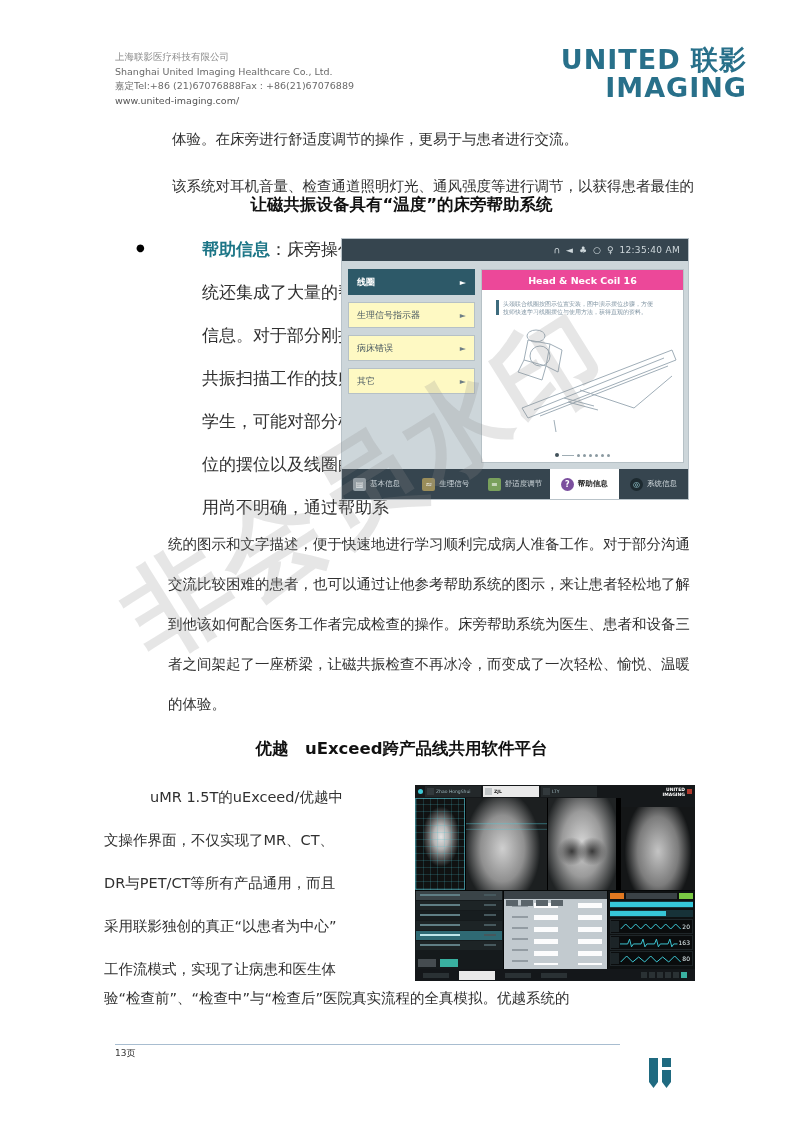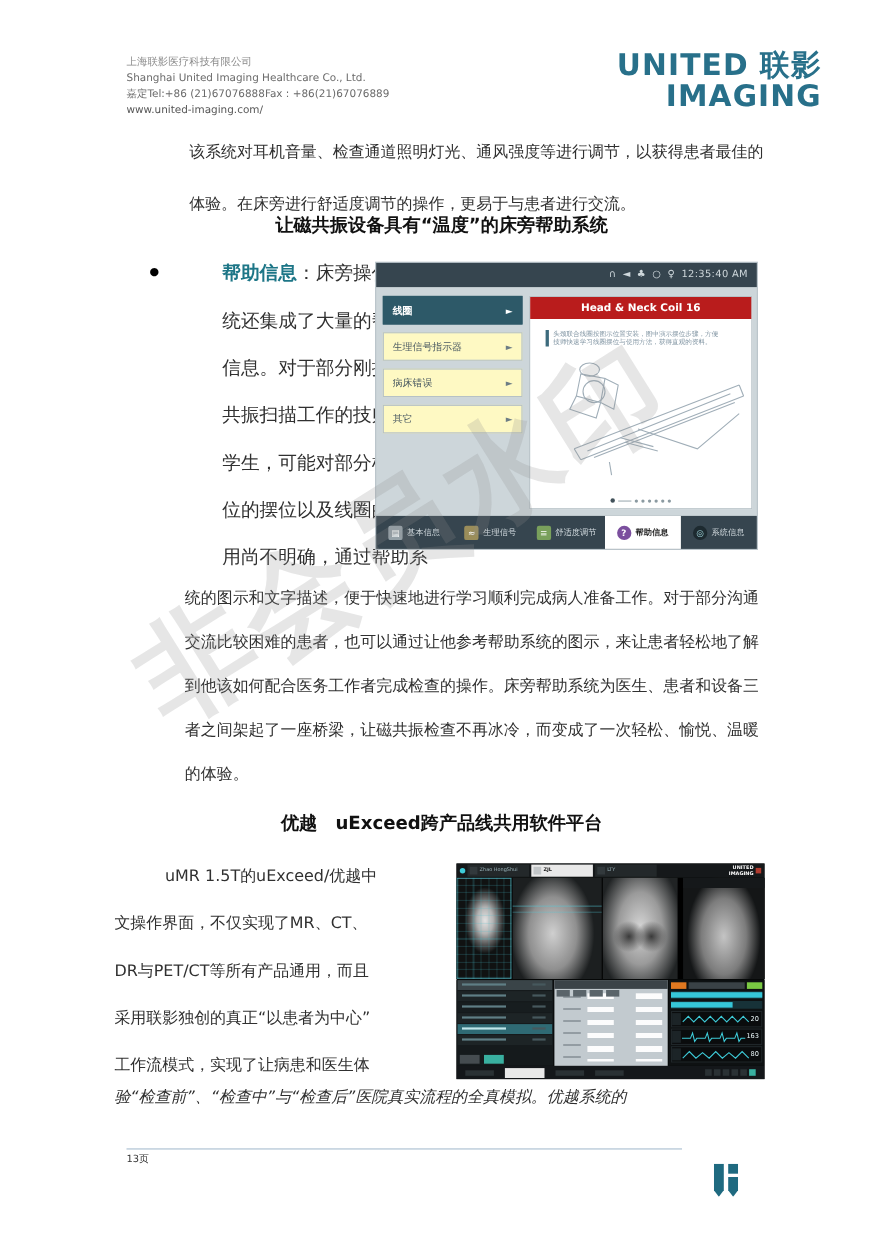--- a/index.html
+++ b/index.html
@@ -21,21 +21,21 @@
   .bullet-col .ln{height:43px;line-height:43px;white-space:nowrap;}
   .term{font-weight:bold;color:#1d7687;}
   .full-lines{position:absolute;left:168px;top:524px;width:522px;font-size:14.5px;}
   .full-lines .ln{height:40px;line-height:40px;white-space:nowrap;}
   .h2{position:absolute;left:115px;top:732px;width:573px;height:34px;line-height:34px;
       text-align:center;font-size:16.5px;font-weight:bold;color:#111;}
   .para2{position:absolute;left:104px;top:776px;width:312px;font-size:14.5px;}
   .para2 .ln{height:43px;line-height:43px;white-space:nowrap;}
   .para2 .ln.ind{padding-left:46px;}
   .para2-last{position:absolute;left:104px;top:978px;width:586px;height:40px;line-height:40px;
-      font-size:14.5px;white-space:nowrap;font-style:italic;}
+      font-size:14.5px;white-space:nowrap;}
   
   .foot-line{position:absolute;left:115px;top:1044px;width:505px;height:1px;background:#a8bdd0;}
   .foot-page{position:absolute;left:115px;top:1047px;font-size:9px;color:#333;}
   .foot-logo{position:absolute;left:649px;top:1058px;width:22px;height:30px;}
   
   .watermark{position:absolute;left:135px;top:560px;font-size:105px;font-weight:bold;
       color:rgba(140,140,140,0.22);white-space:nowrap;transform:rotate(-32deg);
       transform-origin:0 50%;z-index:40;pointer-events:none;letter-spacing:4px;}
   
   .shot1{position:absolute;left:341px;top:238px;width:348px;height:262px;background:#cdd6da;
@@ -47,21 +47,21 @@
   .s1-status .time{font-size:9px;letter-spacing:0.3px;}
   .s1-side{position:absolute;left:6px;top:30px;width:127px;}
   .sb-item{height:26px;margin-bottom:7px;background:#fef9c3;border:1px solid #b6c1c6;
         display:flex;align-items:center;justify-content:space-between;padding:0 8px;
         box-sizing:border-box;font-size:9px;color:#4a5a62;}
   .sb-item .arr{font-size:8px;color:#6d7d85;}
   .sb-item.sel{background:#2d5968;border-color:#2d5968;color:#fff;font-weight:bold;align-items:center;}
   .sb-item.sel .arr{color:#fff;}
   .s1-panel{position:absolute;left:139px;top:30px;width:203px;height:194px;background:#fff;
         border:1px solid #b6c1c6;box-sizing:border-box;}
-  .s1-panel-hd{height:20px;background:#b91c1c;color:#fff;font-size:9.5px;font-weight:bold;
+  .s1-panel-hd{height:20px;background:#ec4899;color:#fff;font-size:9.5px;font-weight:bold;
         display:flex;align-items:center;justify-content:center;}
   .s1-note{margin:10px 12px 0 14px;display:flex;gap:4px;}
   .s1-note .bar{width:3px;height:15px;background:#3d6b7d;flex:none;}
   .s1-note .txt{font-size:6px;line-height:8px;color:#8195a3;}
   .s1-art{position:absolute;left:2px;top:46px;width:198px;height:118px;}
   .s1-pager{position:absolute;left:0;bottom:5px;width:100%;display:flex;align-items:center;
         justify-content:center;gap:3px;}
   .s1-pager .d0{width:4px;height:4px;border-radius:50%;background:#42525a;}
   .s1-pager .dash{width:12px;height:1px;background:#9fadb4;}
   .s1-pager .d{width:3px;height:3px;border-radius:50%;background:#8b9aa1;}
@@ -157,22 +157,22 @@
     <div>Shanghai United Imaging Healthcare Co., Ltd.</div>
     <div>嘉定Tel:+86 (21)67076888Fax : +86(21)67076889</div>
     <div class="web">www.united-imaging.com/</div>
   </div>
   <div class="logo">
     <div>UNITED 联影</div>
     <div>IMAGING</div>
   </div>
 
   <div class="para1">
+    <div class="ln">体验。在床旁进行舒适度调节的操作，更易于与患者进行交流。</div>
     <div class="ln">该系统对耳机音量、检查通道照明灯光、通风强度等进行调节，以获得患者最佳的</div>
-    <div class="ln">体验。在床旁进行舒适度调节的操作，更易于与患者进行交流。</div>
   </div>
 
   <div class="h1">让磁共振设备具有“温度”的床旁帮助系统</div>
 
   <div class="bullet-dot">●</div>
   <div class="bullet-col">
     <div class="ln"><span class="term">帮助信息</span><span>：</span><span>床旁操作系</span></div>
     <div class="ln">统还集成了大量的帮助</div>
     <div class="ln">信息。对于部分刚接触磁</div>
     <div class="ln">共振扫描工作的技师和</div>

